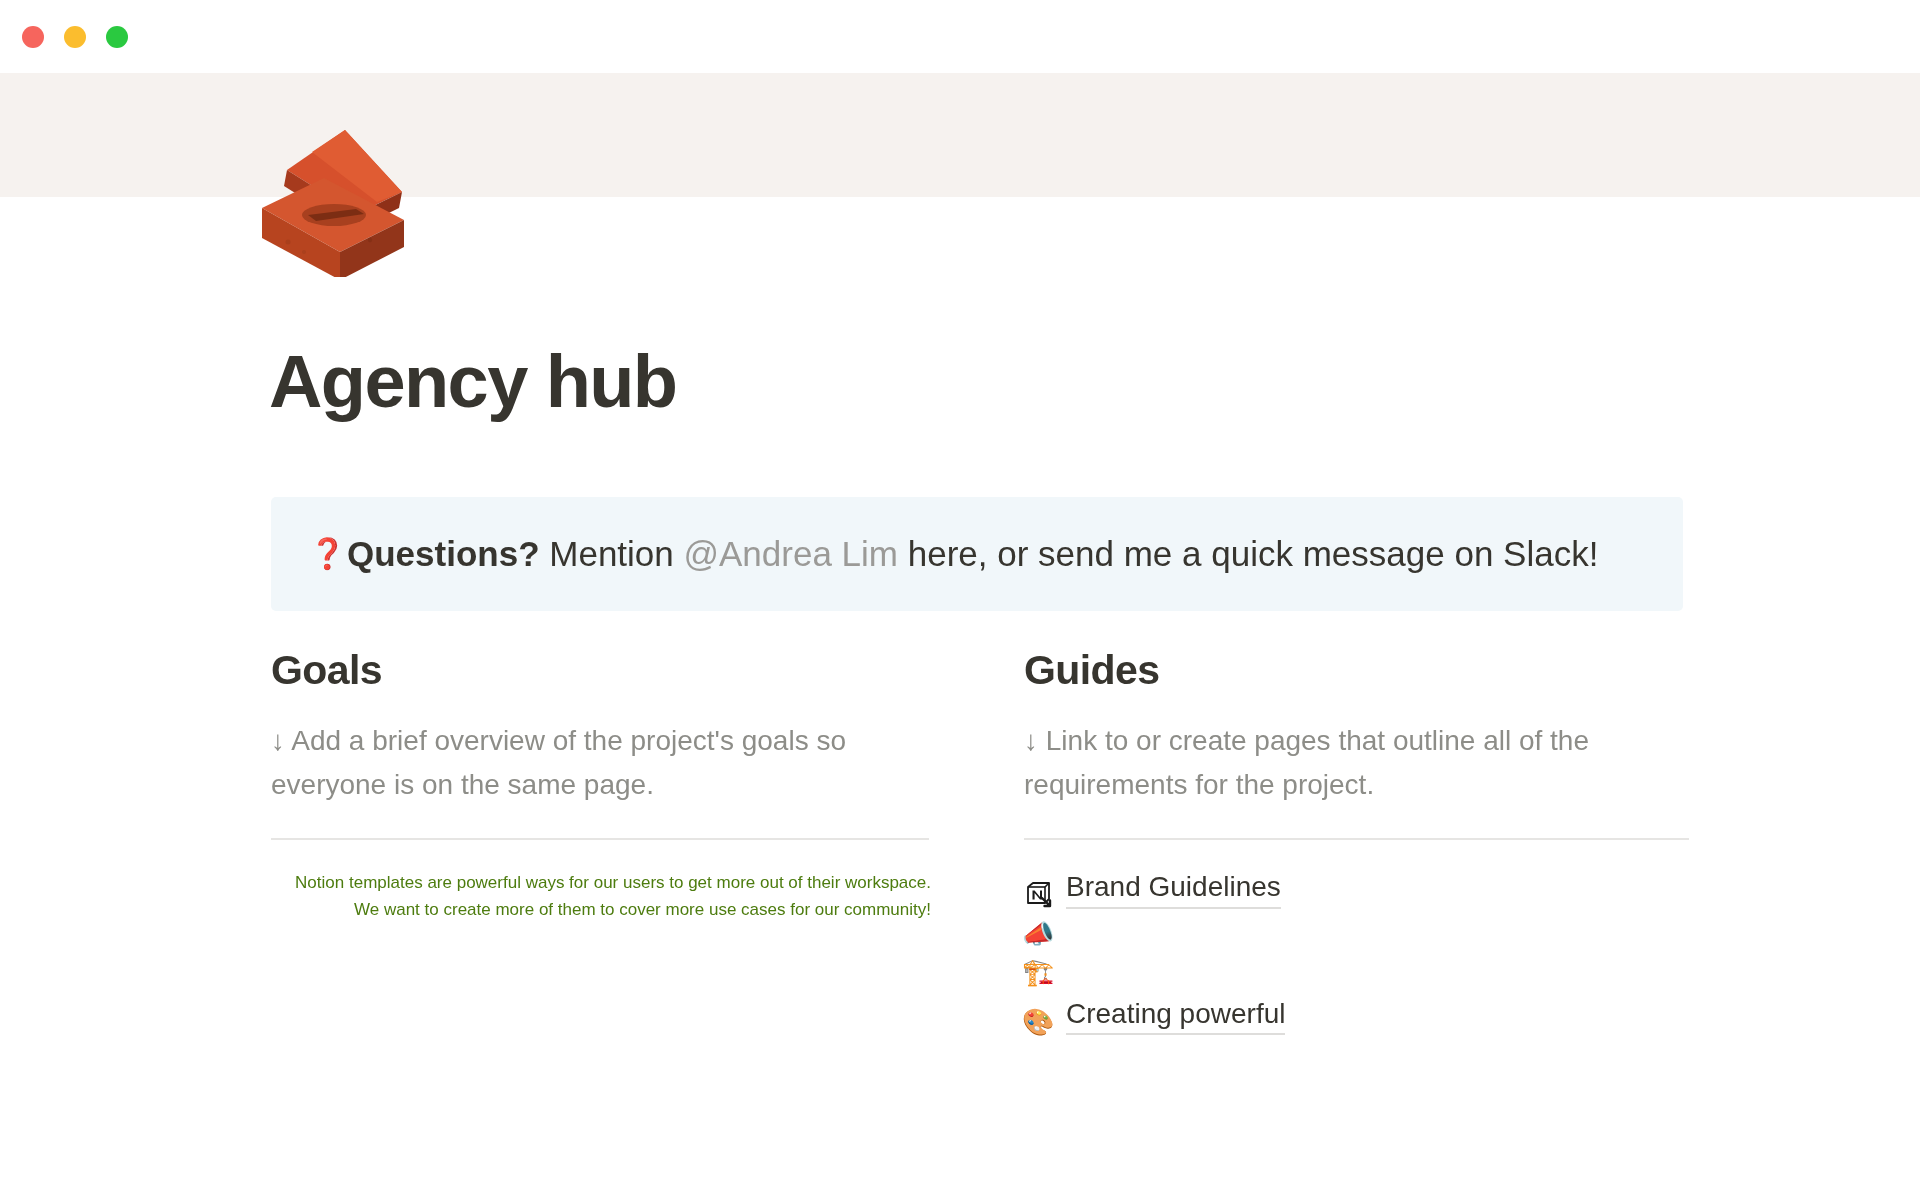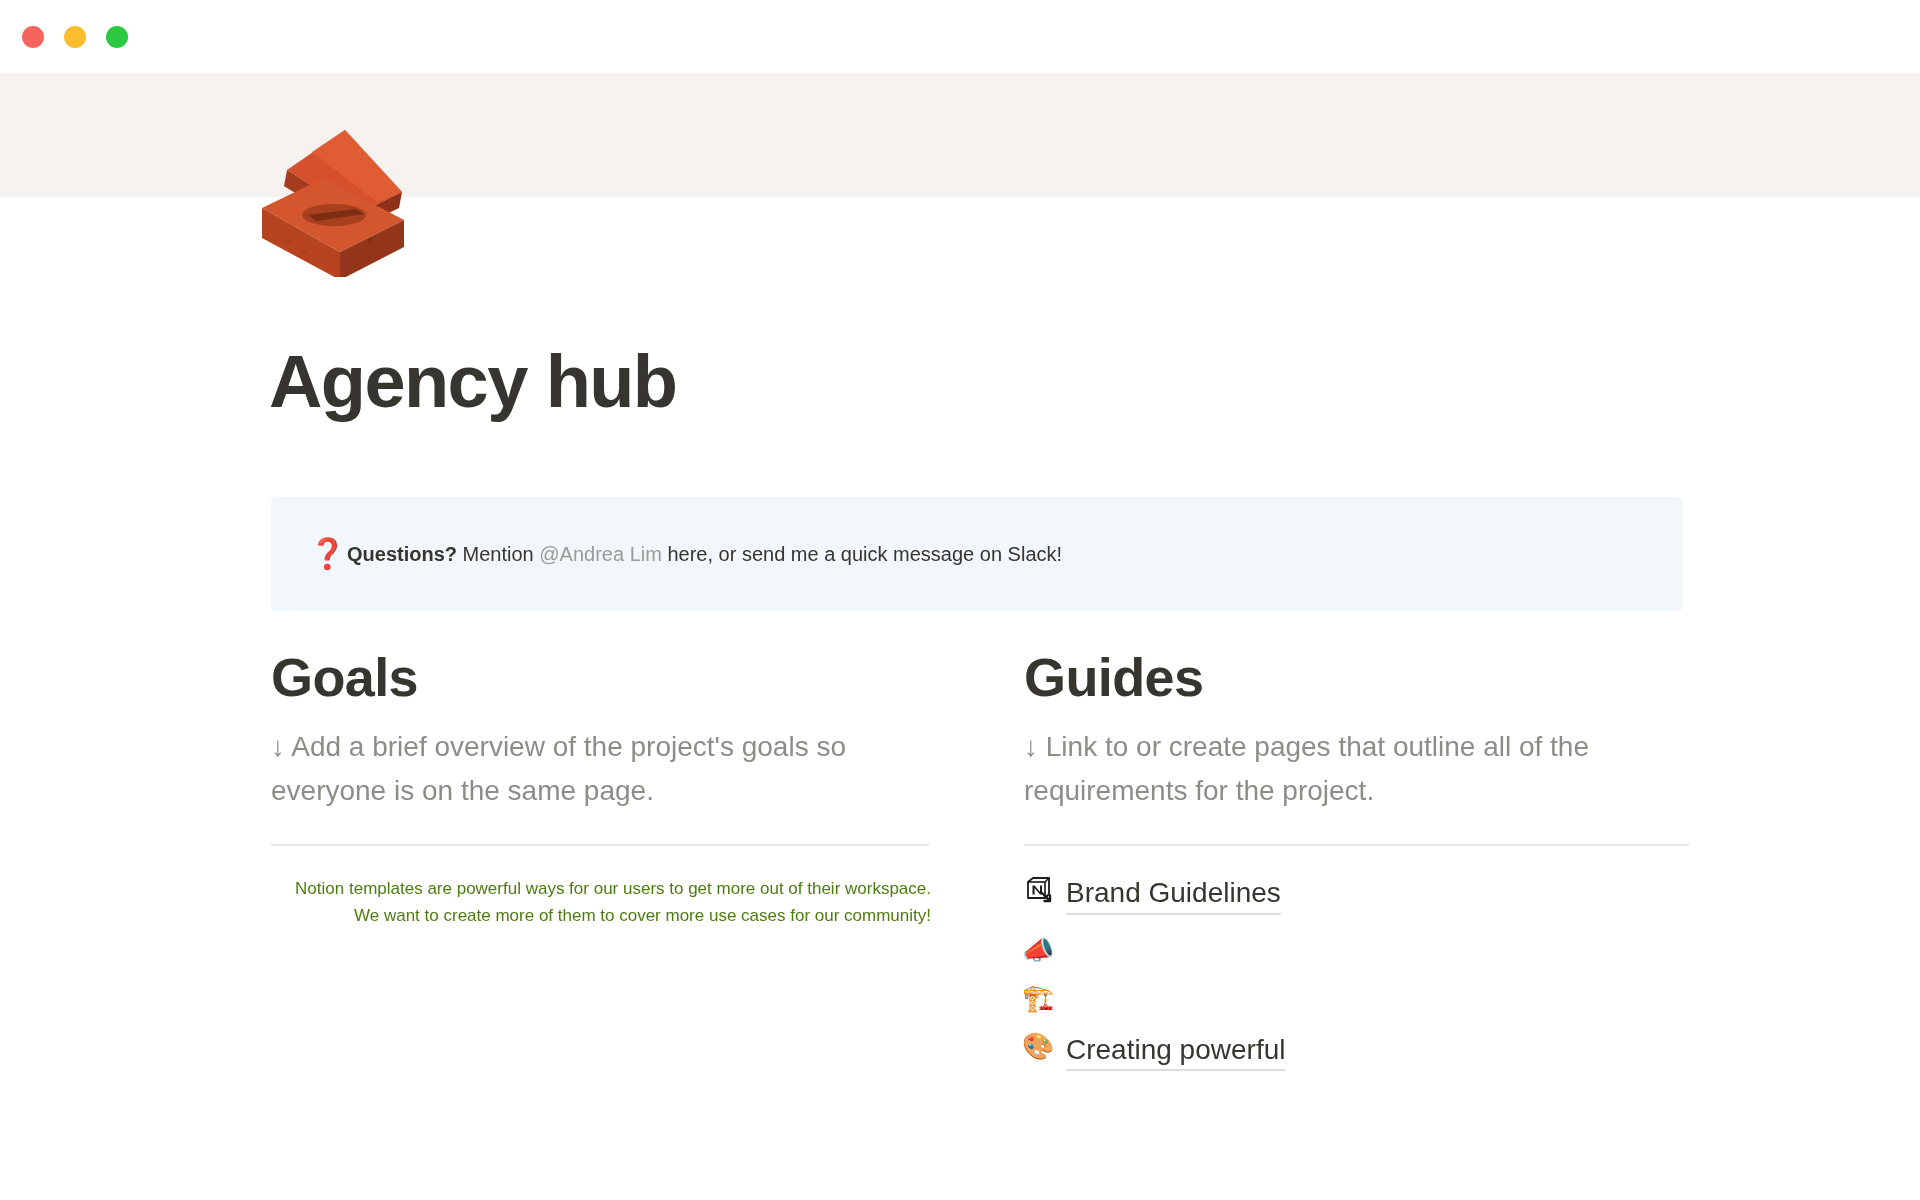--- a/index.html
+++ b/index.html
@@ -98,43 +98,43 @@
   .callout-icon {
     font-size: 30px;
     line-height: 1;
     width: 38px;
     flex: 0 0 38px;
     color: #e3352b;
     font-weight: bold;
     font-family: "Liberation Sans", sans-serif;
   }
   .callout-text {
-    font-size: 20px;
+    font-size: 35px;
     line-height: 1.3;
     color: #37352f;
     white-space: nowrap;
   }
   .callout-text .strong { font-weight: bold; }
   .callout-text .mention { color: #9b9a97; }
 
   
   .col {
     position: absolute;
     top: 650px;
   }
   .col-left  { left: 255px; width: 660px; }
   .col-right { left: 1008px; width: 665px; }
 
   .section-heading {
-    font-size: 54px;
+    font-size: 41px;
     font-weight: bold;
     letter-spacing: -0.6px;
     line-height: 1;
     color: #37352f;
-    margin-bottom: 21px;
+    margin-bottom: 28px;
   }
 
   .section-hint {
     font-size: 28px;
     line-height: 1.58;
     color: #8d8d88;
   }
 
   .divider {
     height: 2px;
@@ -149,23 +149,23 @@
     font-size: 17px;
     line-height: 1.58;
     color: #4d7c0f;
     text-align: right;
   }
 
   
   .guide-list { display: block; }
   .guide-item {
     display: flex;
-    align-items: flex-start;
+    align-items: flex-end;
     gap: 12px;
-    margin-bottom: 22px;
+    margin-bottom: 12px;
     width: fit-content;
   }
   .guide-emoji {
     font-size: 26px;
     line-height: 1;
     width: 30px;
     flex: 0 0 30px;
     display: flex;
     align-items: center;
     justify-content: center;

